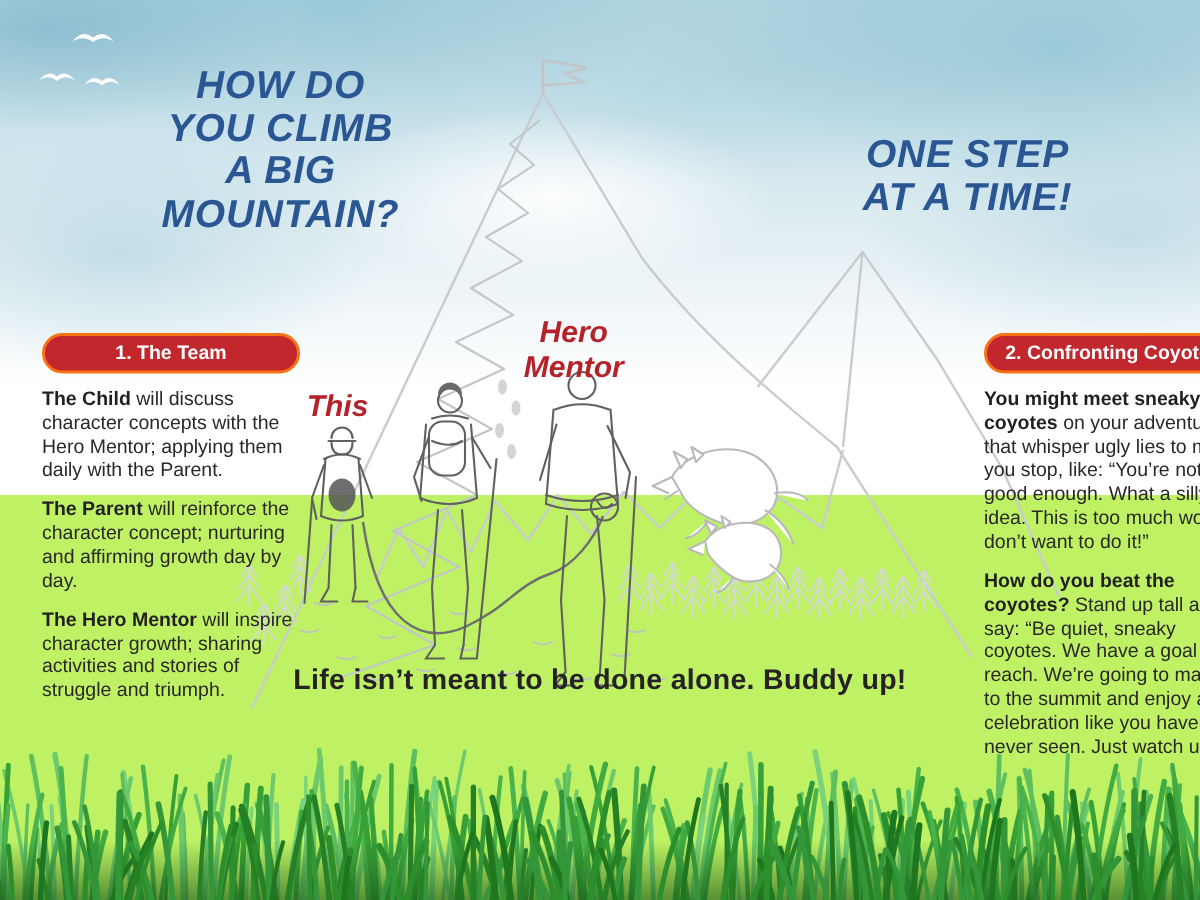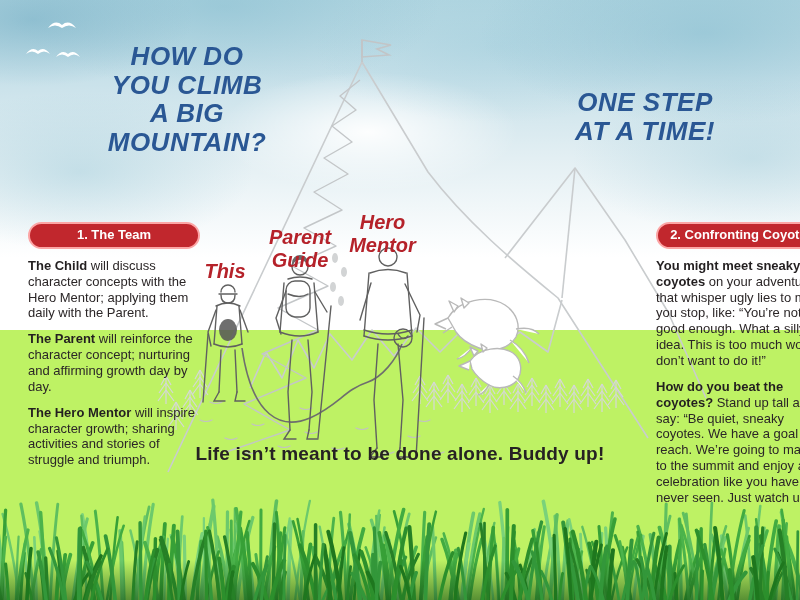--- a/index.html
+++ b/index.html
@@ -29,21 +29,21 @@
 
   .figure-label{position:absolute;color:#b5222a;font-weight:bold;font-style:italic;
                 font-size:20px;line-height:1.15;text-align:center;}
   .label-child {left:190px;top:260px;width:70px;}
   .label-parent{left:255px;top:226px;width:90px;}
   .label-mentor{left:335px;top:211px;width:95px;}
 
   .panel{position:absolute;width:172px;color:#2b2627;font-size:13px;line-height:1.22;}
   .panel-left {left:28px; top:222px;}
   .panel-right{left:656px;top:222px;}
-  .badge{background:#c1272d;border:2px solid #fca5a5;border-radius:14px;color:#ffffff;
+  .badge{background:#c1272d;border:2px solid #f97316;border-radius:14px;color:#ffffff;
          font-weight:bold;font-size:13px;text-align:center;padding:3px 6px 4px;
          box-sizing:border-box;width:100%;margin-bottom:9px;}
   .panel p{margin:0 0 10px 0;}
   .panel b{color:#231f20;}
 
   .tagline{position:absolute;left:0;top:443px;width:800px;text-align:center;
            font-size:19px;font-weight:bold;color:#262223;letter-spacing:.2px;}
 </style>
 </head>
 <body>
@@ -208,24 +208,20 @@
     <div>A BIG</div>
     <div>MOUNTAIN?</div>
   </div>
   <div class="title title-right">
     <div>ONE STEP</div>
     <div>AT A TIME!</div>
   </div>
 
   <div class="figure-label label-child">
     <div>This</div>
-  </div>
-  <div class="figure-label label-parent">
-    <div>Parent</div>
-    <div>Guide</div>
   </div>
   <div class="figure-label label-mentor">
     <div>Hero</div>
     <div>Mentor</div>
   </div>
 
   <div class="panel panel-left">
     <div class="badge">1. The Team</div>
     <p><b>The Child</b><span> will discuss character concepts with the Hero Mentor; applying them daily with the Parent.</span></p>
     <p><b>The Parent</b><span> will reinforce the character concept; nurturing and affirming growth day by day.</span></p>

